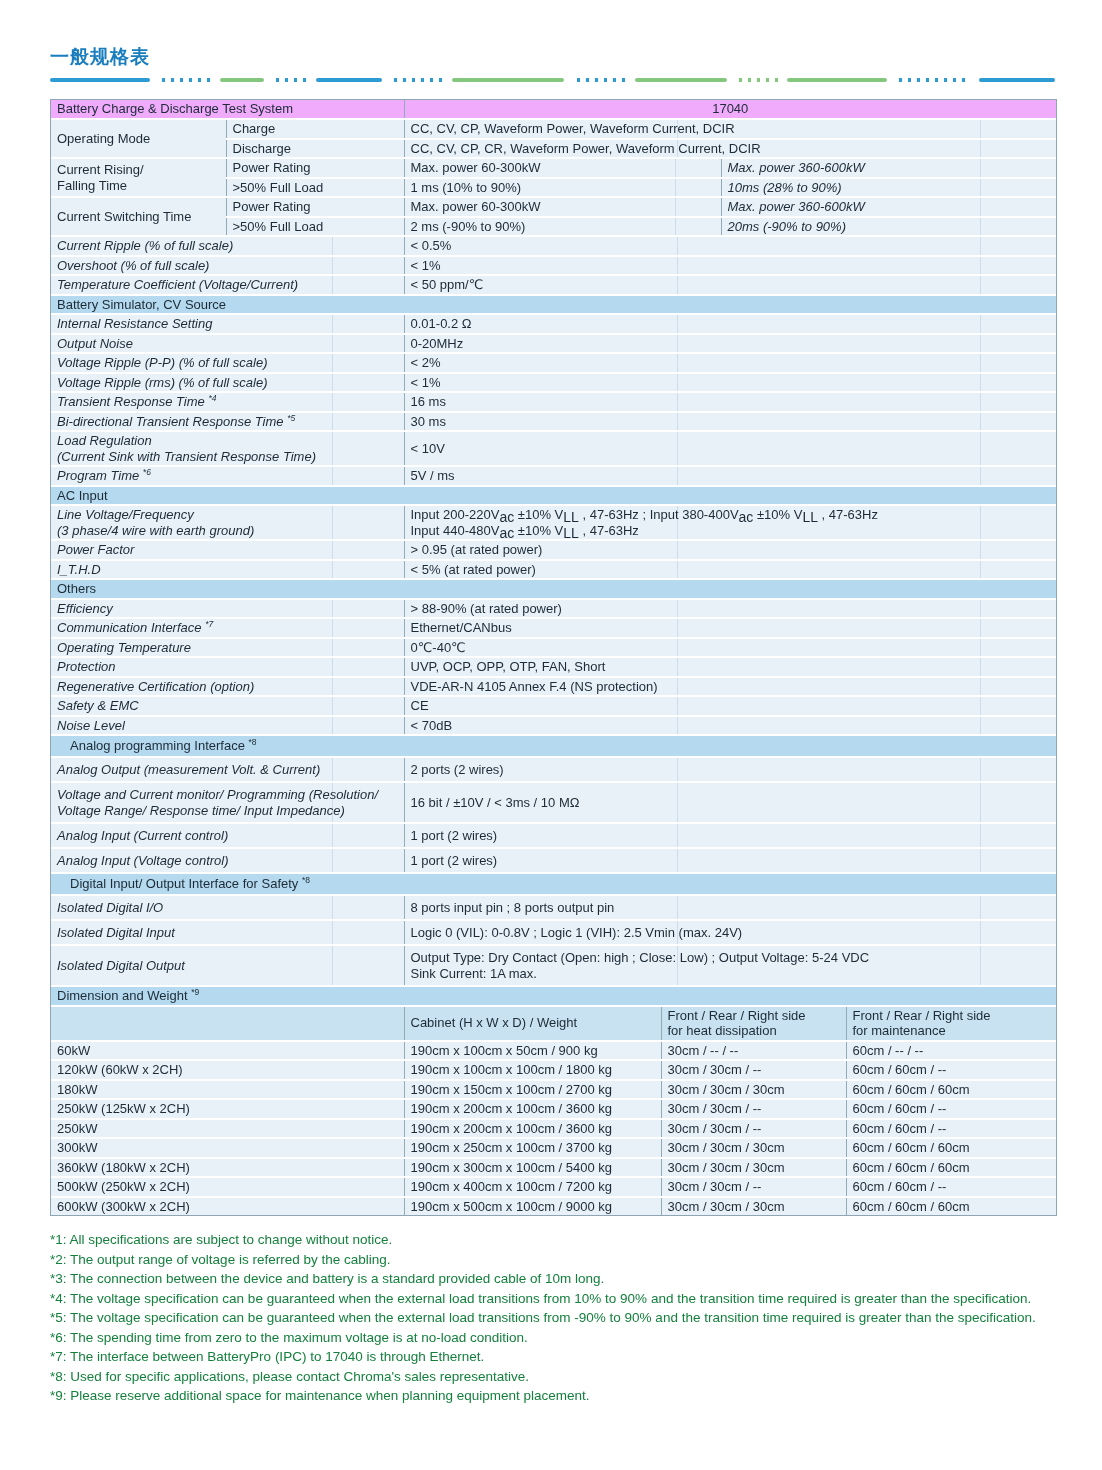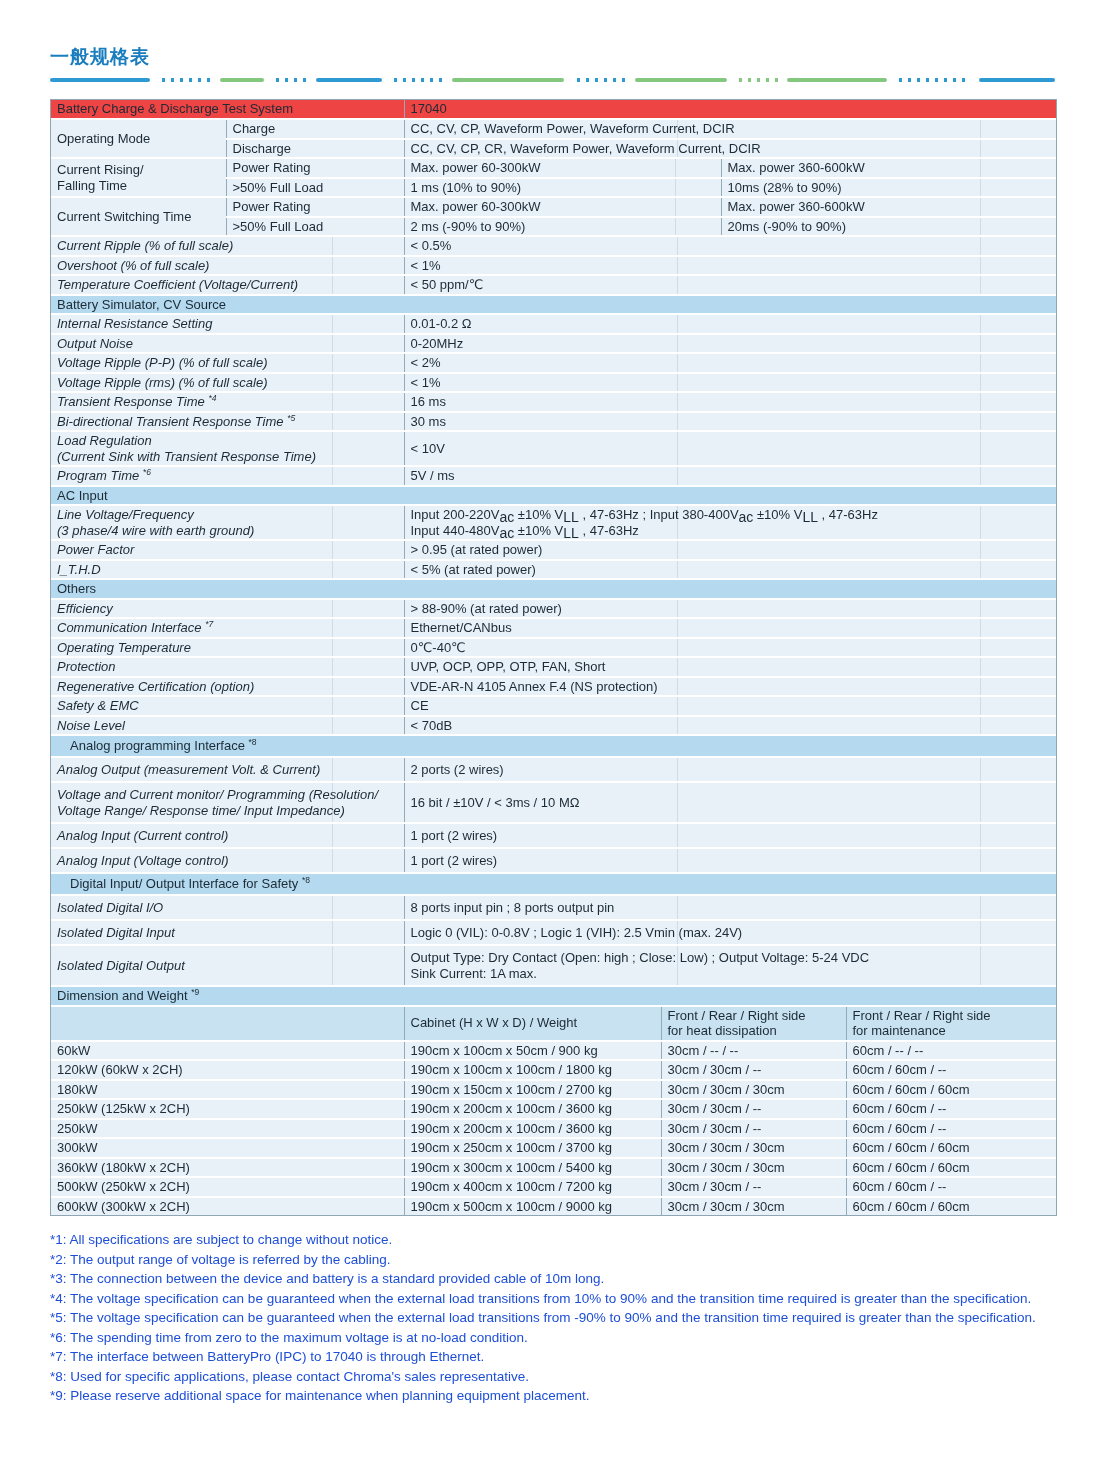--- a/index.html
+++ b/index.html
@@ -36,43 +36,43 @@
   td{
     background:#e8f1f8;
     border-right:1px solid #93aab8;
     border-bottom:2px solid #ffffff;
     padding:1px 6px;height:15px;
     line-height:15.5px;vertical-align:middle;
     overflow:hidden;
   }
   td:last-child{border-right:none;}
   table.tb tr:last-child td{border-bottom:none;}
-  tr.hd td{background:#ef4444;height:16px;}
-  tr.hd td.model{text-align:left;}
+  tr.hd td{background:#f0abfc;height:16px;}
+  tr.hd td.model{text-align:center;}
   tr.sec td{background:#b5d9ee;height:15px;}
   tr.sec2 td{background:#b5d9ee;height:18px;padding-left:19px;}
   tr.dimhd td{background:#c9e2f1;}
   tr.tall td{height:21px;}
   tr.pad4 td{padding-top:4px;padding-bottom:4px;}
   sup{font-size:8.5px;line-height:0;vertical-align:5px;}
   sub{font-size:14px;line-height:0;vertical-align:-3px;}
 
   
   .fL{background-image:linear-gradient(#ccdde9,#ccdde9);background-repeat:no-repeat;background-size:1px 100%;background-position:80% 0;font-style:italic;}
   .fV{background-image:linear-gradient(#ccdde9,#ccdde9),linear-gradient(#ccdde9,#ccdde9);background-repeat:no-repeat;background-size:1px 100%,1px 100%;background-position:41.9% 0,88.5% 0;}
   .fA{background-image:linear-gradient(#ccdde9,#ccdde9);background-repeat:no-repeat;background-size:1px 100%;background-position:86% 0;}
-  .fB{background-image:linear-gradient(#ccdde9,#ccdde9);background-repeat:no-repeat;background-size:1px 100%;background-position:77.5% 0;}
+  .fB{background-image:linear-gradient(#ccdde9,#ccdde9);background-repeat:no-repeat;background-size:1px 100%;background-position:77.5% 0;font-style:italic;}
 
   td.diag{
     background-color:#c9e2f1;
     background-image:linear-gradient(to bottom right,rgba(0,0,0,0) 49.6%,#8fa6b4 49.6%,#8fa6b4 50.4%,rgba(0,0,0,0) 50.4%);
   }
 
   
-  .notes{margin:14px 47px 0 50px;font-size:13.5px;line-height:19.5px;color:#1d4ed8;}
+  .notes{margin:14px 47px 0 50px;font-size:13.5px;line-height:19.5px;color:#15803d;}
   .notes p{margin:0;padding-left:28px;text-indent:-28px;text-align:justify;}
 </style>
 </head>
 <body>
 
 <div class="page">
 
   <h1 class="title">一般规格表</h1>
 
   <div class="deco">

